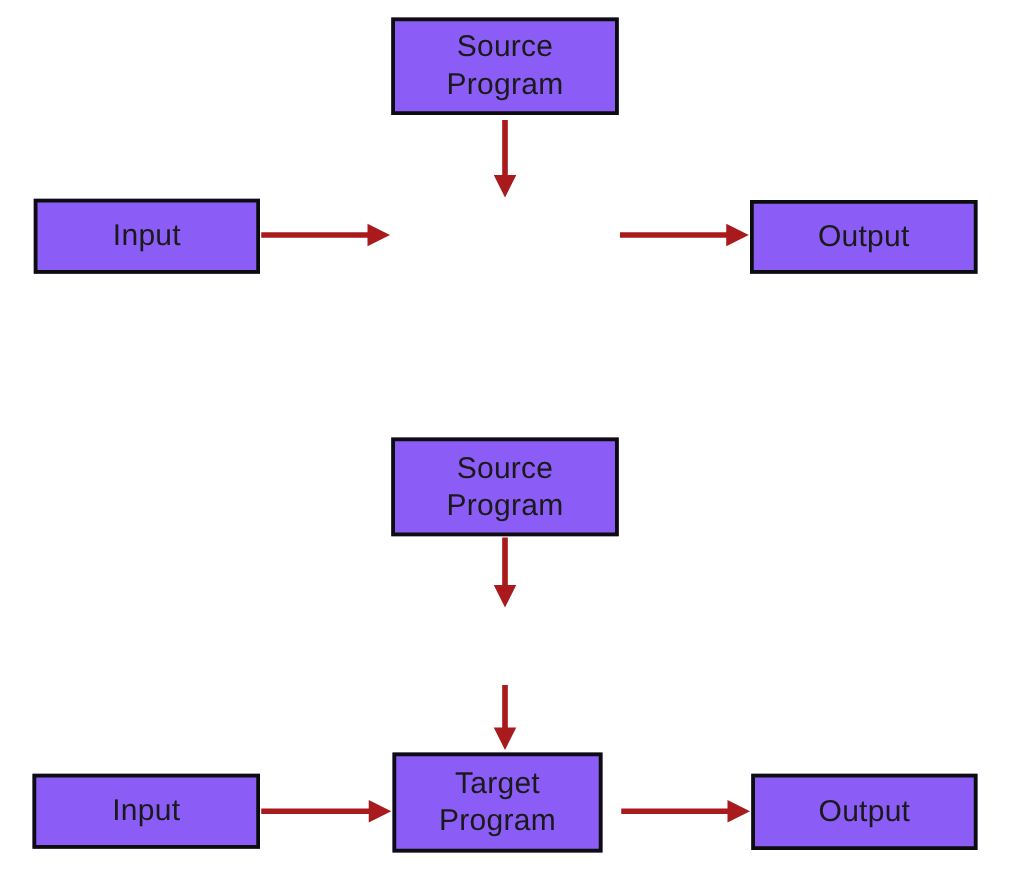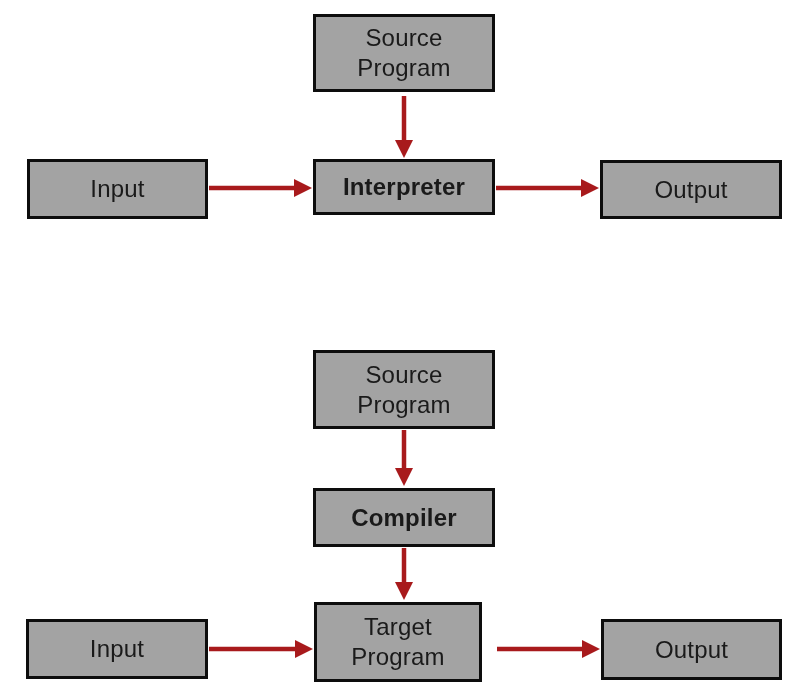--- a/index.html
+++ b/index.html
@@ -12,21 +12,21 @@
     width: 811px;
     height: 696px;
     background: #ffffff;
     font-family: "Liberation Sans", sans-serif;
     color: #1a1a1a;
     overflow: hidden;
   }
   .box {
     position: absolute;
     box-sizing: border-box;
-    background: #a3a3a3;
+    background: #8b5cf6;
     border: 3px solid #0d0d0d;
     display: flex;
     flex-direction: column;
     align-items: center;
     justify-content: center;
     text-align: left;
     font-size: 24px;
     line-height: 30px;
     letter-spacing: 0.2px;
   }
@@ -47,36 +47,30 @@
 
   <div class="box" style="left:313px; top:14px; width:182px; height:78px;">
     <div>Source</div>
     <div>Program</div>
   </div>
 
   <div class="box" style="left:27px; top:159px; width:181px; height:60px;">
     <div>Input</div>
   </div>
 
-  <div class="box bold" style="left:313px; top:159px; width:182px; height:56px;">
-    <div>Interpreter</div>
-  </div>
 
   <div class="box" style="left:600px; top:160px; width:182px; height:59px;">
     <div>Output</div>
   </div>
 
   <div class="box" style="left:313px; top:350px; width:182px; height:79px;">
     <div>Source</div>
     <div>Program</div>
   </div>
 
-  <div class="box bold" style="left:313px; top:488px; width:182px; height:59px;">
-    <div>Compiler</div>
-  </div>
 
   <div class="box" style="left:314px; top:602px; width:168px; height:80px;">
     <div>Target</div>
     <div>Program</div>
   </div>
 
   <div class="box" style="left:26px; top:619px; width:182px; height:60px;">
     <div>Input</div>
   </div>
 

